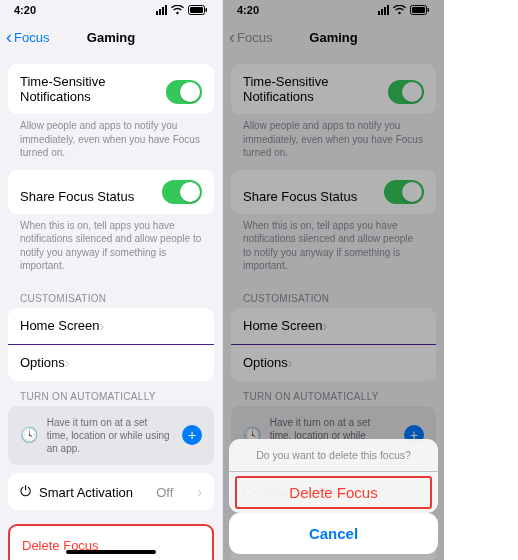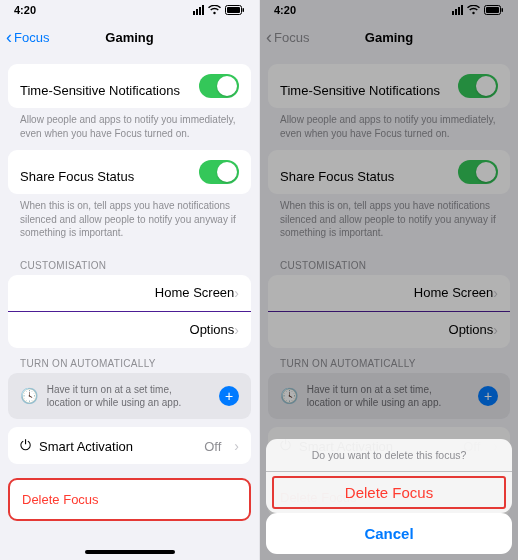--- a/index.html
+++ b/index.html
@@ -4,21 +4,21 @@
 <style>
   * { box-sizing: border-box; margin: 0; padding: 0; -webkit-font-smoothing: antialiased; }
   body {
     font-family: -apple-system, 'Helvetica Neue', Helvetica, Arial, sans-serif;
     background: #fff;
     width: 518px; height: 560px;
     display: flex;
     overflow: hidden;
   }
   .screen {
-    width: 259px; height: 560px;
+    width: 222px; height: 560px;
     background: #f2f2f7;
     position: relative;
     overflow: hidden;
   }
   .screen + .screen { border-left: 1px solid #e5e5ea; }
   .status-bar {
     height: 20px;
     display: flex;
     justify-content: space-between;
     align-items: center;
@@ -61,21 +61,21 @@
   .header-note {
     font-size: 10px;
     color: #8e8e93;
     padding: 10px 12px 4px;
     letter-spacing: 0.3px;
   }
   .group { margin-top: 10px; }
   .list { background: #fff; border-radius: 9px; overflow: hidden; }
   .list .row {
     padding: 10px 12px;
-    display: flex; align-items: center; justify-content: flex-end;
+    display: flex; align-items: center; justify-content: flex-start;
     font-size: 13px;
   }
   .list .row + .row { border-top: 1px solid #4c1d95; }
   .chevron { color: #c7c7cc; font-size: 14px; }
   .toggle {
     width: 40px; height: 24px; border-radius: 12px; background: #34c759;
     position: relative;
   }
   .toggle::after {
     content: ""; position: absolute; top: 2px; right: 2px;
@@ -93,21 +93,21 @@
     padding-right: 4px;
   }
   .plus {
     width: 20px; height: 20px; border-radius: 50%; background: #007aff;
     color: #fff; display: flex; align-items: center; justify-content: center;
     font-size: 14px; font-weight: 300;
   }
   .cell-smart { gap: 8px; }
   .pwr { font-size: 14px; }
   .cell-smart .lbl { flex: 1; font-size: 13px; }
-  .cell-smart .val { color: #8e8e93; font-size: 13px; margin-right: 5px; }
+  .cell-smart .val { color: #8e8e93; font-size: 13px; margin-right: 16px; }
   .delete-cell {
     background: #fff; border-radius: 9px; padding: 12px;
     color: #ff3b30; font-size: 13px;
     margin-top: 14px;
     border: 2px solid #e53935;
   }
   .home-ind {
     position: absolute; bottom: 6px; left: 50%; transform: translateX(-50%);
     width: 90px; height: 4px; border-radius: 3px; background: #000;
   }

